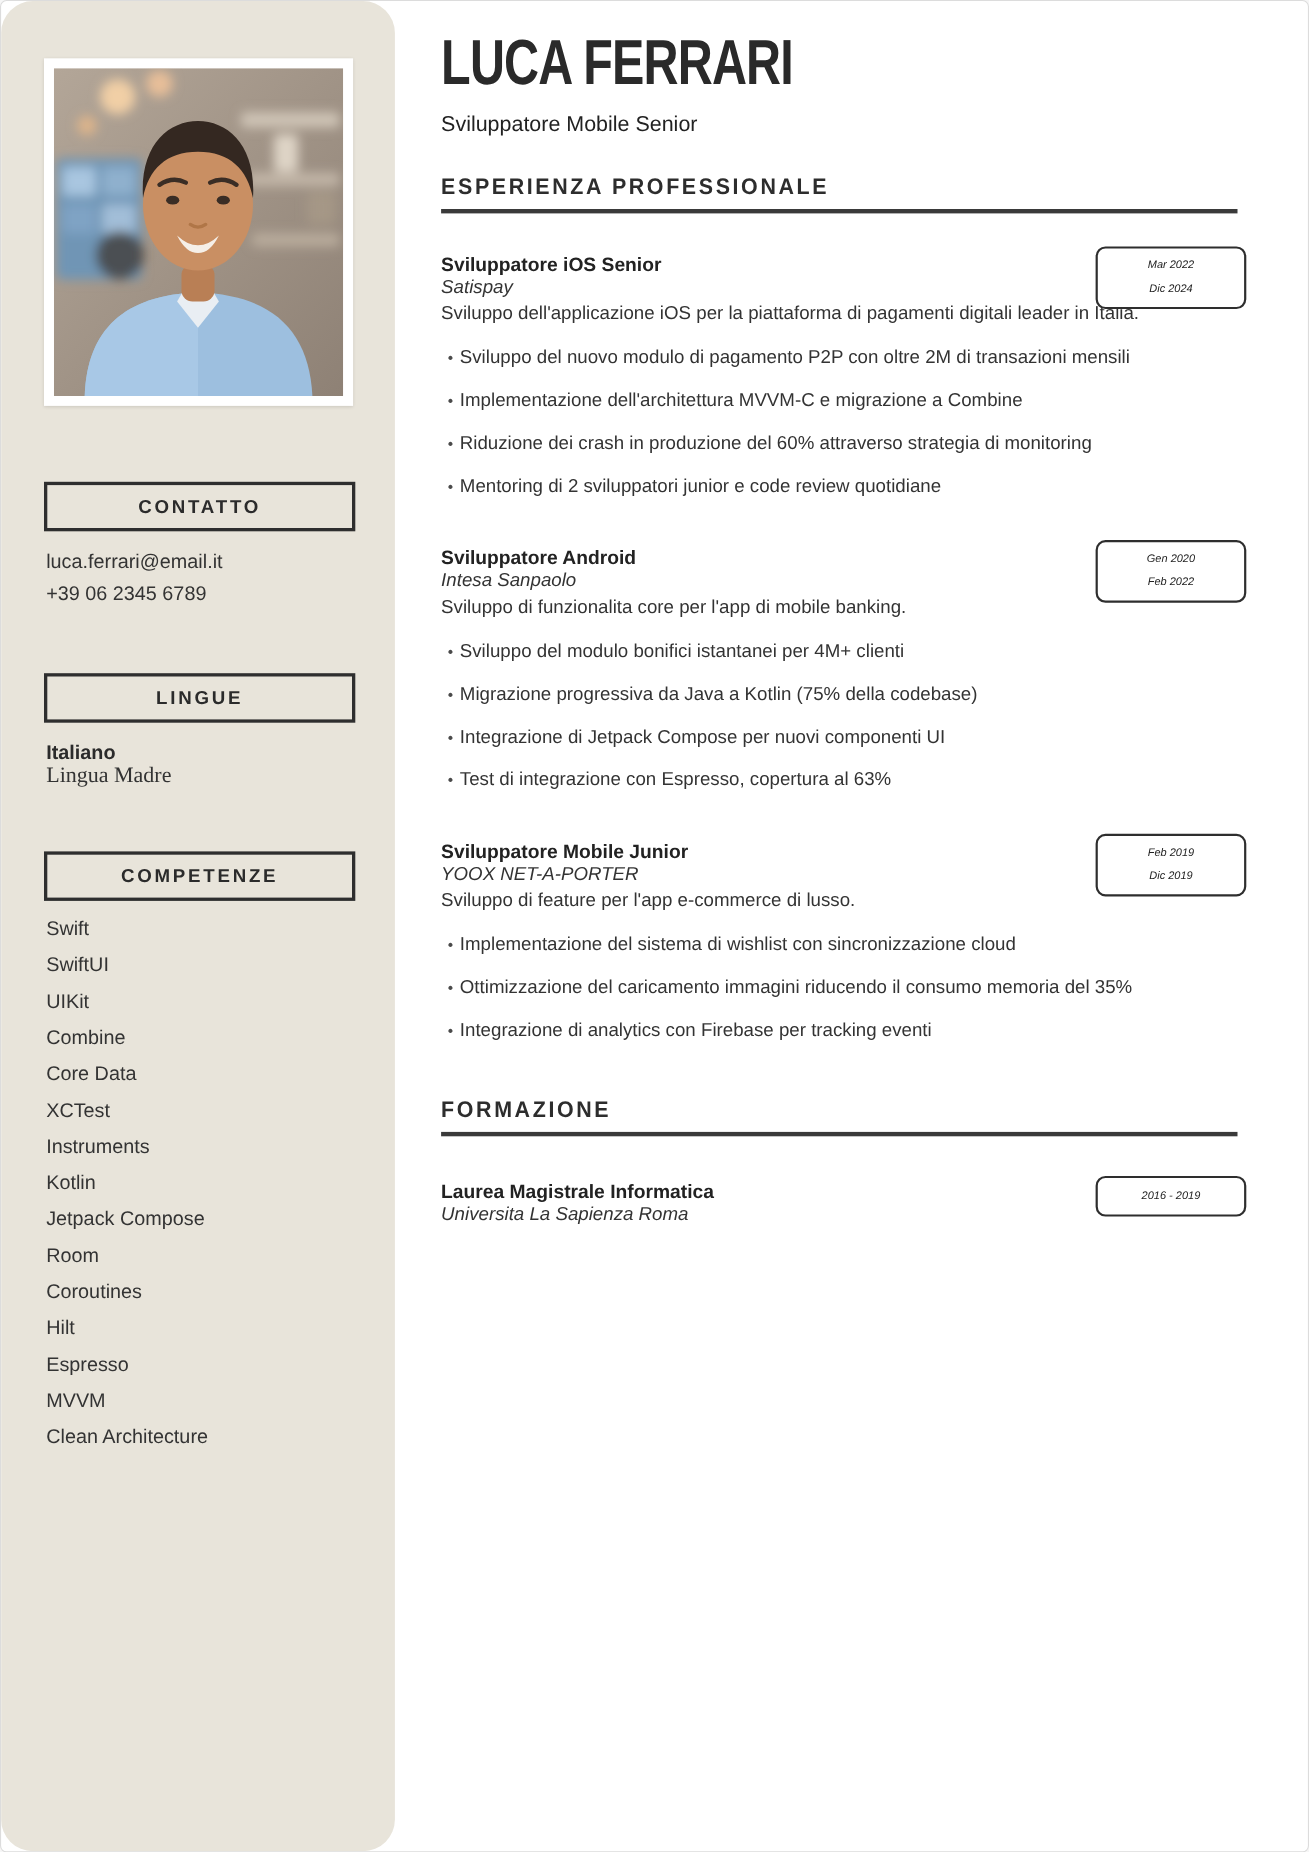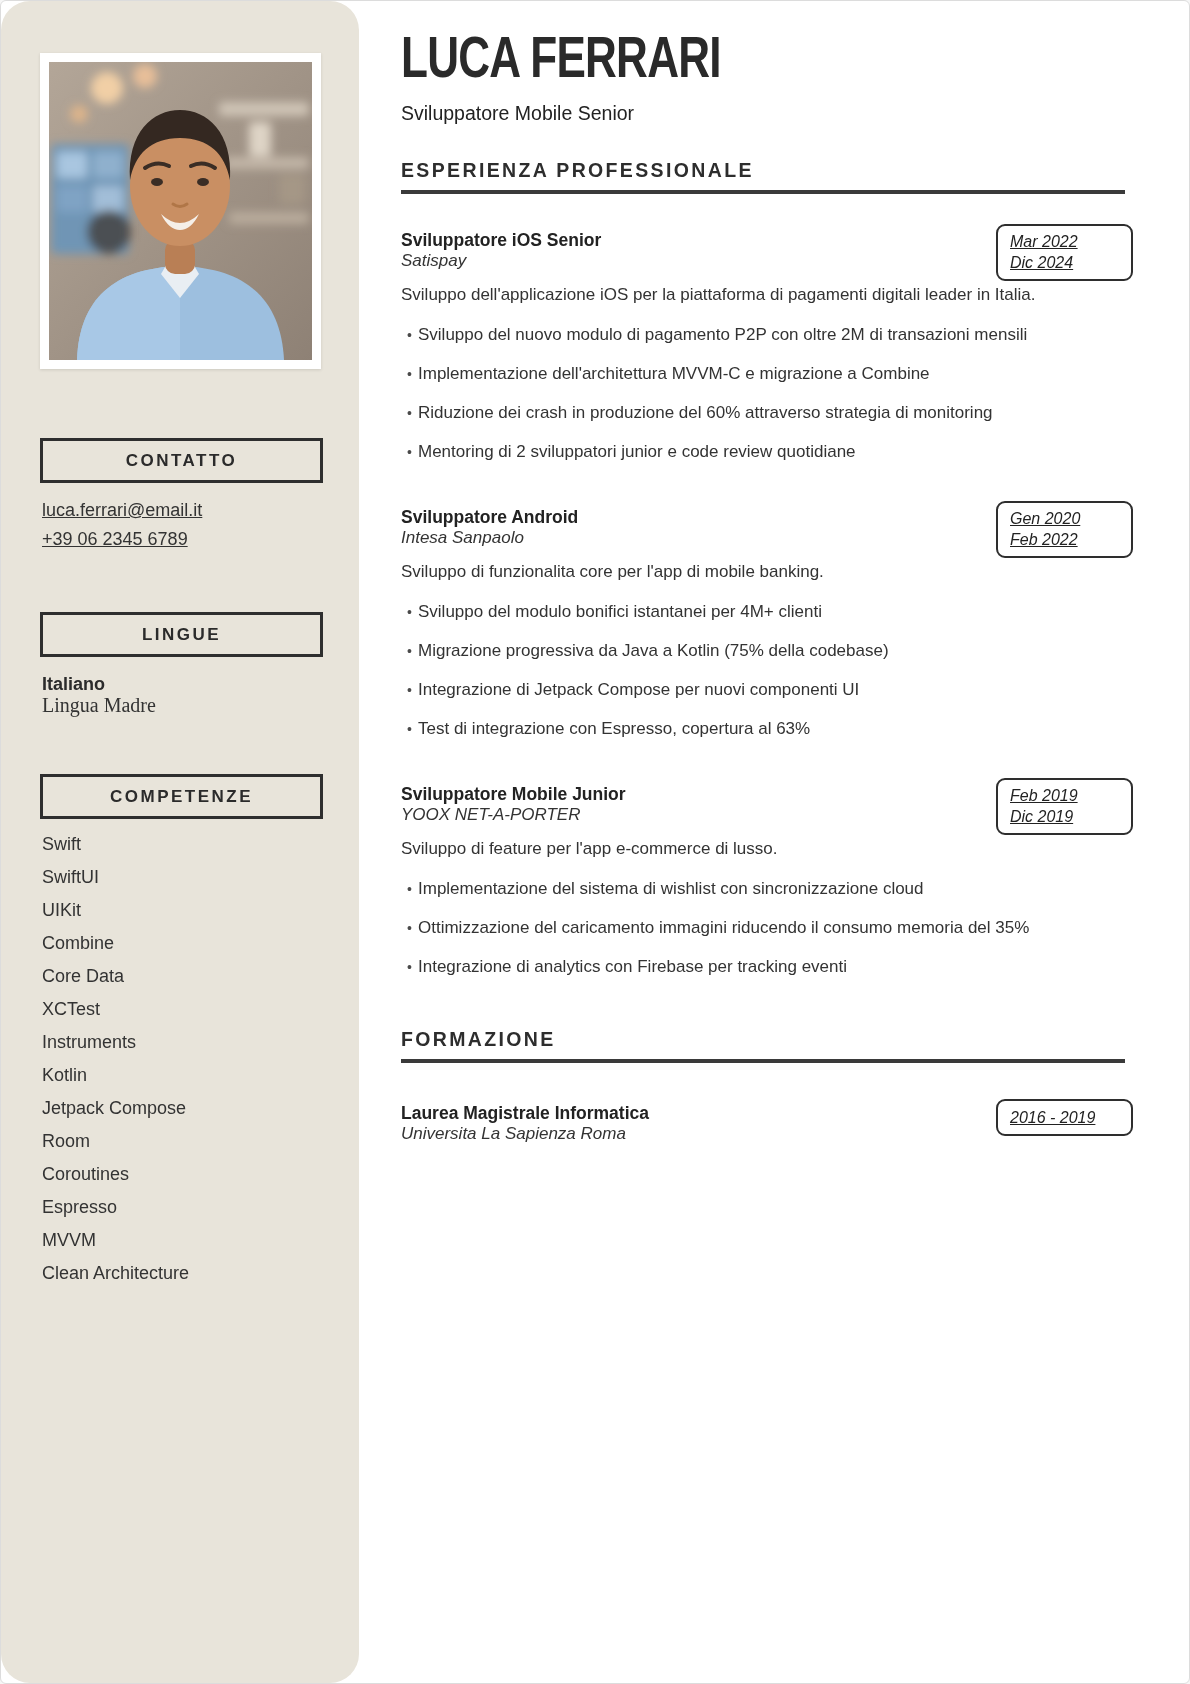--- a/index.html
+++ b/index.html
@@ -25,21 +25,21 @@
   .photo-frame svg { width:100%; height:100%; display:block; }
 
   .side-section-contact { margin-top:69px; }
   .side-section { margin-top:58px; }
   .side-box {
     border:3px solid #2e2e2e; text-align:center;
     padding:10px 4px 9px; font-weight:700; font-size:17px;
     letter-spacing:2.5px; color:#2b2b2b;
   }
   .side-lines { margin-top:13px; padding-left:2px; }
-  .side-lines div { font-size:18px; line-height:29px; color:#333;text-decoration:underline; }
+  .side-lines div { font-size:18px; line-height:29px; color:#333; }
 
   .lang-item { margin-top:17px; padding-left:2px; }
   .lang-item + .lang-item { margin-top:19px; }
   .lang-name { font-weight:700; font-size:18px; line-height:21px; color:#2b2b2b; }
   .lang-level { font-size:20px; line-height:21px; color:#333;font-family:Liberation Serif, serif; }
 
   .skills { list-style:none; margin-top:8px; padding-left:2px; }
   .skills li { font-size:18px; line-height:18px; padding:7.5px 0; color:#333; }
 
   
@@ -63,29 +63,29 @@
   .section-h-form { margin-top:44px; }
 
   .entry { position:relative; margin-top:36px; }
   .entry + .entry { margin-top:42px; }
   .entry-edu { margin-top:40px; }
 
   .badge {
     position:absolute; right:-8px; top:-6px;
     border:2px solid #2e2e2e; border-radius:9px;
     padding:5px 12px 6px; min-width:137px;
-    font-style:italic; font-size:16px; line-height:21px;
-    text-align:left; color:#222; background:#fff;text-decoration:underline;
+    font-style:italic; font-size:10px; line-height:21px;
+    text-align:center; color:#222; background:#fff;
   }
   .badge span { display:block; }
   .badge-single { top:-4px; padding:6px 12px; }
 
   .job-title { font-size:17.5px; font-weight:700; color:#222; }
   .company { font-style:italic; font-size:17px; color:#333; margin-top:0; }
-  .desc { font-size:17px; line-height:27px; color:#333; margin-top:10px; max-width:655px; }
+  .desc { font-size:17px; line-height:27px; color:#333; max-width:655px; }
 
   .bullets { list-style:none; margin-top:14px; }
   .bullets li { display:flex; margin-top:13px; font-size:17px; line-height:26px; color:#333;text-align:center; }
   .dot { flex:0 0 17px; width:17px; color:#4a4a4a; font-size:14px; line-height:26px; }
   .dot::before { content:"\2022"; }
   .btext { max-width:640px; }
 </style>
 </head>
 <body>
 
@@ -166,20 +166,21 @@
         <li>SwiftUI</li>
         <li>UIKit</li>
         <li>Combine</li>
         <li>Core Data</li>
         <li>XCTest</li>
         <li>Instruments</li>
         <li>Kotlin</li>
         <li>Jetpack Compose</li>
         <li>Room</li>
         <li>Coroutines</li>
+        <li>Hilt</li>
         <li>Espresso</li>
         <li>MVVM</li>
         <li>Clean Architecture</li>
       </ul>
     </div>
   </aside>
 
   <main class="main">
 
     <h1 class="name">LUCA FERRARI</h1>

